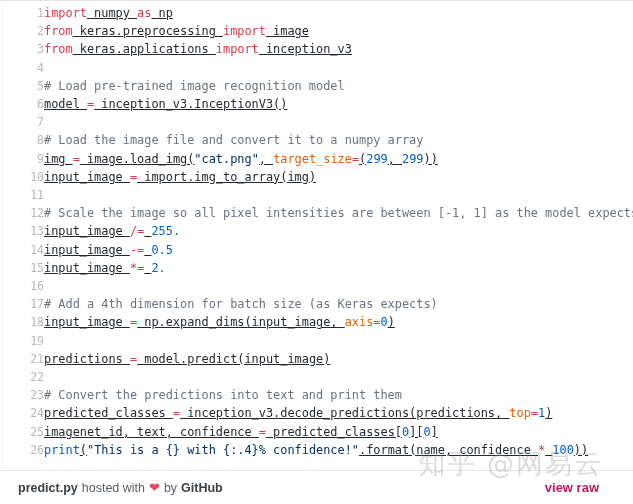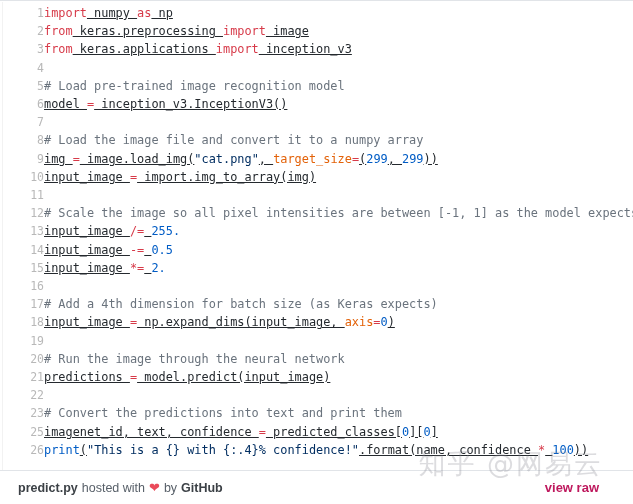--- a/index.html
+++ b/index.html
@@ -195,34 +195,34 @@
           </tr>
           <tr>
             <td class="ln">18</td>
             <td class="cl"><span class="pl">input_image </span><span class="op">=</span><span class="pl"> np.expand_dims(input_image, </span><span class="kw">axis</span><span class="op">=</span><span class="n">0</span><span class="pl">)</span></td>
           </tr>
           <tr>
             <td class="ln">19</td>
             <td class="cl">&nbsp;</td>
           </tr>
           <tr>
-            <td class="ln">20</td>
-            <td class="cl"><span class="c"># Run the image through the neural network</span></td>
-          </tr>
-          <tr>
             <td class="ln">21</td>
             <td class="cl"><span class="pl">predictions </span><span class="op">=</span><span class="pl"> model.predict(input_image)</span></td>
           </tr>
           <tr>
             <td class="ln">22</td>
             <td class="cl">&nbsp;</td>
           </tr>
           <tr>
             <td class="ln">23</td>
             <td class="cl"><span class="c"># Convert the predictions into text and print them</span></td>
+          </tr>
+          <tr>
+            <td class="ln">24</td>
+            <td class="cl"><span class="pl">predicted_classes </span><span class="op">=</span><span class="pl"> inception_v3.decode_predictions(predictions, </span><span class="kw">top</span><span class="op">=</span><span class="n">1</span><span class="pl">)</span></td>
           </tr>
           <tr>
             <td class="ln">25</td>
             <td class="cl"><span class="pl">imagenet_id, text, confidence </span><span class="op">=</span><span class="pl"> predicted_classes[</span><span class="n">0</span><span class="pl">][</span><span class="n">0</span><span class="pl">]</span></td>
           </tr>
           <tr>
             <td class="ln">26</td>
             <td class="cl"><span class="fn">print</span><span class="pl">(</span><span class="s">"This is a {} with {:.4}% confidence!"</span><span class="pl">.format(name, confidence </span><span class="op">*</span><span class="pl"> </span><span class="n">100</span><span class="pl">))</span></td>
           </tr>
         </tbody>

